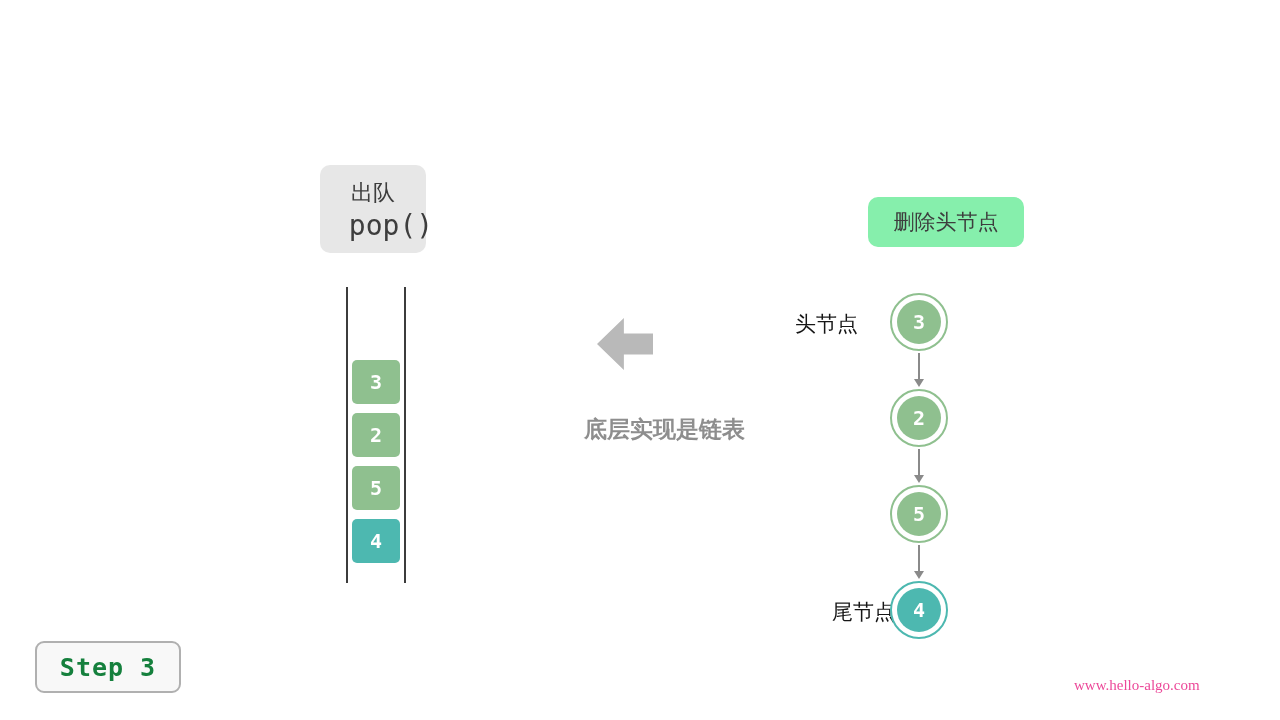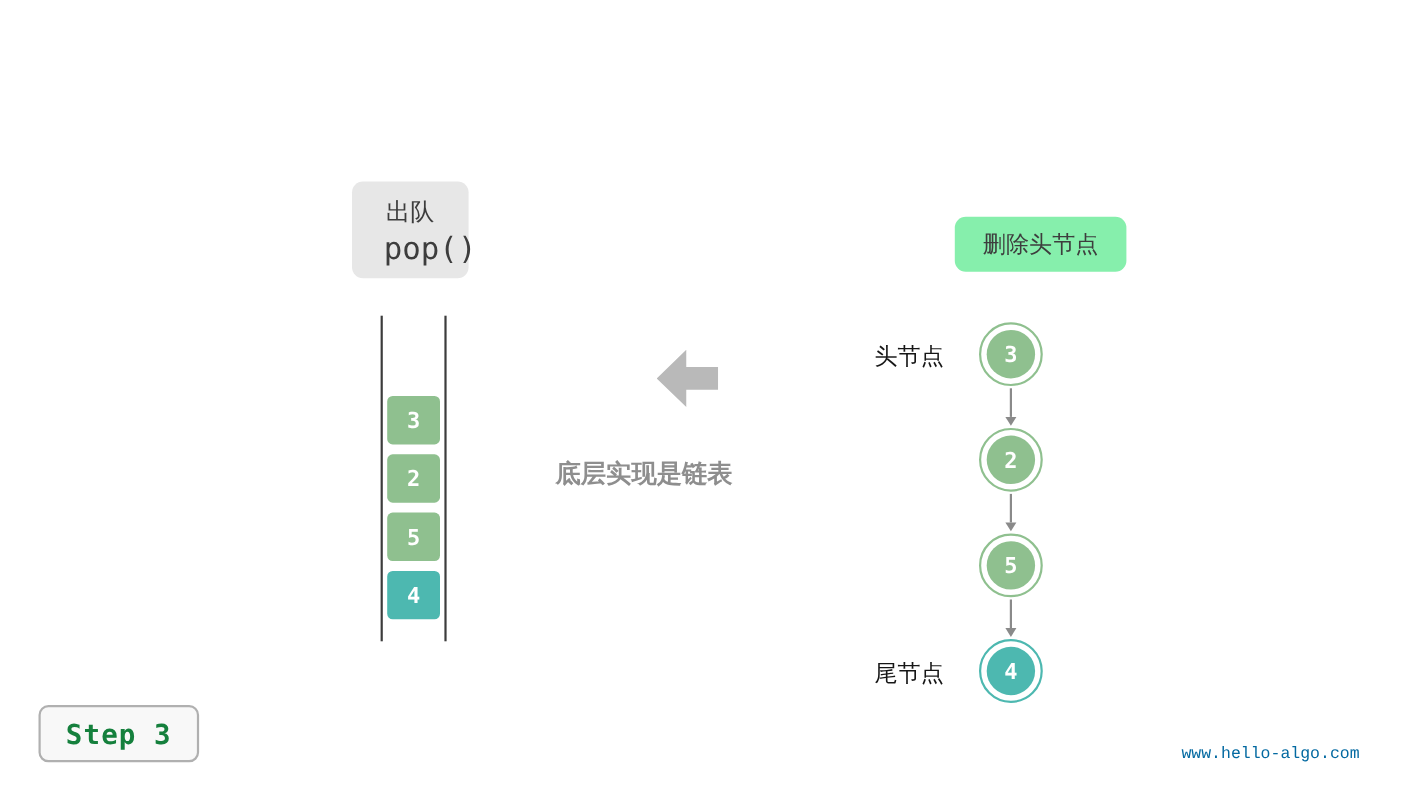--- a/index.html
+++ b/index.html
@@ -85,25 +85,26 @@
     left: 597px; top: 318px;
     width: 56px; height: 52px;
     clip-path: polygon(0 50%, 48% 0, 48% 30%, 100% 30%, 100% 70%, 48% 70%, 48% 100%);
   }
 
   
   .caption {
     position: absolute;
     left: 505px; top: 410px;
     width: 240px;
-    text-align: left;
+    text-align: right;
     font-size: 23px;
     font-weight: bold;
     color: #8e8e8e;
     line-height: 40px;
+    font-family: Liberation Serif, serif;
   }
 
   
   .node {
     position: absolute;
     width: 54px; height: 54px;
     border: 2px solid;
     border-radius: 50%;
     background: #ffffff;
     display: flex;
@@ -138,21 +139,21 @@
   
   .node-label {
     position: absolute;
     width: 90px;
     text-align: right;
     font-size: 21px;
     font-weight: normal;
     color: #161616;
   }
   .node-label.head { left: 768px; top: 310px; }
-  .node-label.tail { left: 768px; top: 598px; }
+  .node-label.tail { left: 805px; top: 598px; }
 
   
   .step-badge {
     position: absolute;
     left: 35px; top: 641px;
     width: 142px; height: 48px;
     border: 2px solid #b0b0b0;
     border-radius: 9px;
     background: #f8f8f8;
     display: flex;
@@ -162,23 +163,23 @@
     font-weight: bold;
     font-size: 25px;
     color: #15803d;
     letter-spacing: 1px;
   }
 
   
   .watermark {
     position: absolute;
     left: 1074px; top: 677px;
-    font-family: Liberation Mono, monospace;
+    font-family: Liberation Serif, serif;
     font-size: 15px;
-    color: #0369a1;
+    color: #ec4899;
   }
 </style>
 </head>
 <body>
 
 <div class="canvas">
 
   <div class="op-box">
     <div>出队</div>
     <div class="mono">pop()</div>

